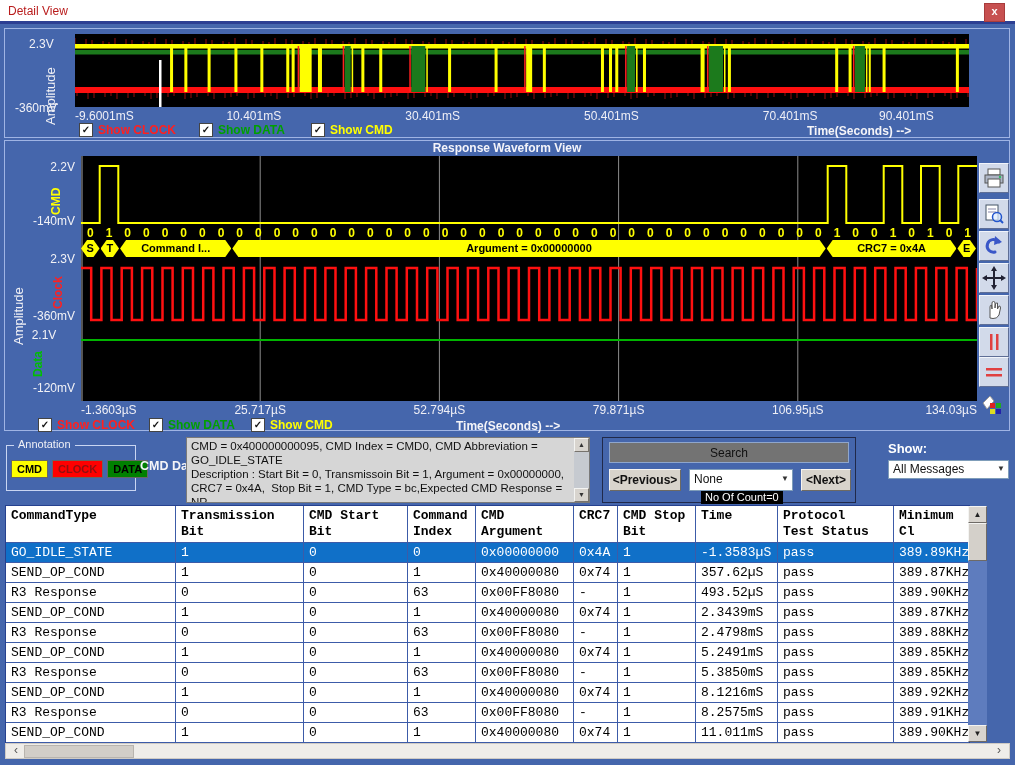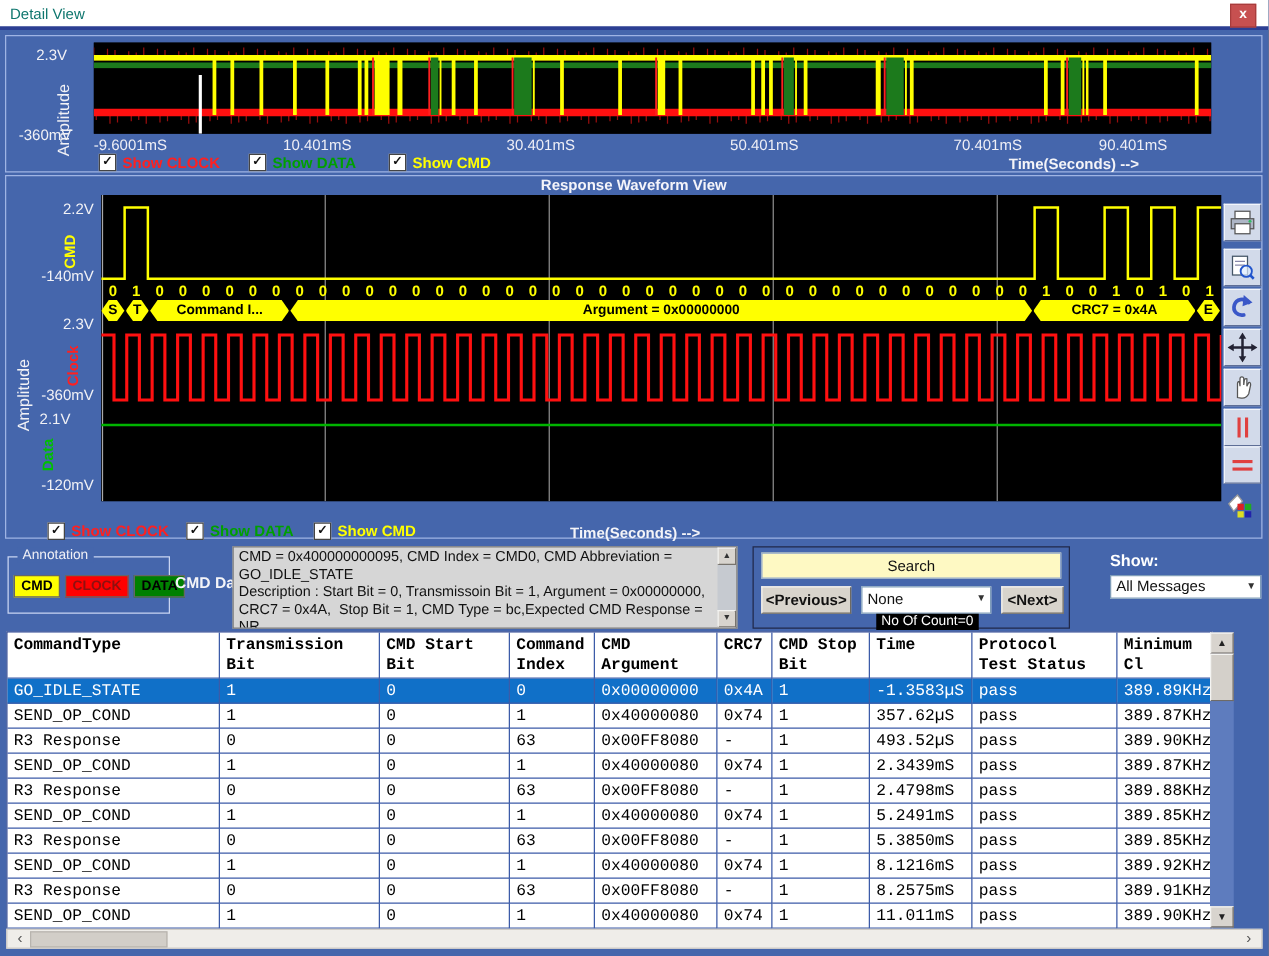--- a/index.html
+++ b/index.html
@@ -1,18 +1,18 @@
 <!DOCTYPE html>
 <html><head>
 <meta charset="utf-8">
 <style>
   html,body{margin:0;padding:0;background:#777;}
   .window{position:relative;width:1015px;height:765px;background:#4566AC;font-family:"Liberation Sans",sans-serif;overflow:hidden;}
   .titlebar{position:absolute;left:0;top:0;width:100%;height:24px;background:#FFFFFF;border-bottom:3px solid #2C3F93;box-sizing:border-box;}
-  .titlebar .t{position:absolute;left:8px;top:4px;font-size:12px;color:#0f766e;}
+  .titlebar .t{position:absolute;left:8px;top:4px;font-size:12px;color:#b91c1c;}
   .closebtn{position:absolute;right:10px;top:3px;width:19px;height:17px;background:#C75050;border:1px solid #A83C3C;color:#fff;font-size:11px;font-weight:bold;text-align:center;line-height:15px;cursor:default;}
   .panel{position:absolute;border:1px solid #9FB4E4;box-sizing:border-box;}
   .blackarea{position:absolute;background:#000;}
   .wlabel{position:absolute;color:#F2F2F6;font-size:12px;white-space:nowrap;}
   .rot{writing-mode:vertical-rl;transform:rotate(180deg);font-weight:bold;font-size:12px;}
   .ampl{writing-mode:vertical-rl;transform:rotate(180deg);color:#F2F2F6;font-size:13px;position:absolute;}
   .tickrow{position:absolute;height:14px;}
   .tick{position:absolute;top:0;color:#EFEFF6;font-size:12px;white-space:nowrap;transform:translateX(-50%);}
   .cbrow{position:absolute;height:15px;}
   .cbitem{position:absolute;display:flex;align-items:center;gap:5px;top:0;}
@@ -24,21 +24,21 @@
   .toolcol{position:absolute;}
   .tbtn{position:absolute;left:0;width:30px;height:30px;background:#D2DAEA;border:1px solid;border-color:#F2F5FB #5E6E96 #5E6E96 #F2F5FB;box-sizing:border-box;display:flex;align-items:center;justify-content:center;}
   .anngroup{position:absolute;border:1px solid #C9D5F2;}
   .anngroup .legend{position:absolute;top:-8px;left:7px;background:#4566AC;padding:0 4px;color:#F0F0F6;font-size:11px;}
   .chip{display:inline-block;height:16px;line-height:16px;padding:0 5px;font-size:11px;font-weight:bold;border:1px solid #666;margin-right:4px;}
   .cmtext{position:absolute;background:#D6D6D6;border:1px solid #7A7A7A;box-sizing:border-box;overflow:hidden;}
   .cmtext .txt{position:absolute;left:4px;top:1px;right:20px;bottom:0;font-size:11.5px;line-height:14px;color:#111;white-space:pre-wrap;overflow:hidden;}
   .vsb{position:absolute;top:0;right:0;width:15px;height:100%;background:#C6CAD0;}
   .sbbtn{position:absolute;left:0;width:15px;height:14px;background:#D8D4CE;border:1px solid;border-color:#F4F4F2 #77736D #77736D #F4F4F2;box-sizing:border-box;font-size:7px;text-align:center;line-height:12px;color:#333;}
   .searchgroup{position:absolute;border:1px solid #20294A;box-sizing:border-box;}
-  .searchhdr{position:absolute;background:#fef9c3;border:1px solid #8FA6CC;text-align:center;font-size:12px;color:#111;box-sizing:border-box;}
+  .searchhdr{position:absolute;background:#737373;border:1px solid #8FA6CC;text-align:center;font-size:12px;color:#111;box-sizing:border-box;}
   .navbtn{position:absolute;background:#D8D4CC;border:1px solid;border-color:#F6F4F0 #6E6A62 #6E6A62 #F6F4F0;font-size:12px;font-weight:bold;color:#111;text-align:center;box-sizing:border-box;}
   .combo{position:absolute;background:#fff;border:1px solid #7F9DB9;box-sizing:border-box;font-size:12px;color:#111;}
   .combo .val{position:absolute;left:4px;top:2px;white-space:nowrap;}
   .combo .arr{position:absolute;right:3px;top:4px;font-size:8px;color:#333;}
   .countlab{position:absolute;background:#000;color:#fff;font-size:11px;padding:0 4px;line-height:13px;white-space:nowrap;}
   .showlab{position:absolute;color:#fff;font-weight:bold;font-size:13px;}
   .dtable{position:absolute;background:#fff;border:1px solid #26418F;box-sizing:content-box;font-family:"Liberation Mono","DejaVu Sans Mono",monospace;}
   .trow{display:flex;}
   .tcell{border-right:1px solid #3C5BA8;border-bottom:1px solid #3C5BA8;box-sizing:border-box;padding-left:5px;overflow:hidden;white-space:pre-line;}
   .thead .tcell{font-weight:bold;font-size:13px;line-height:16px;padding-top:2px;height:37px;color:#000;}
@@ -448,20 +448,28 @@
       <div class="band" id="sv-band" style="top:84px;height:17px;">
           <div class="seg" style="width: 2.08333%; margin-right: 1px;">S</div>
           <div class="seg" style="width: 2.08333%; margin-right: 1px;">T</div>
           <div class="seg" style="width: 12.5%; margin-right: 1px;">Command I...</div>
           <div class="seg" style="width: 66.6667%; margin-right: 1px;">Argument = 0x00000000</div>
           <div class="seg" style="width: 14.5833%; margin-right: 1px; text-align: center;">CRC7 = 0x4A</div>
           <div class="seg" style="width: 2.08333%; margin-right: 1px;">E</div>
         </div>
     </div>
 
+    <div class="tickrow" id="sv-ticks" style="left:76px;top:262px;width:896px;">
+        <span class="tick" style="left: 0%; transform: none;">-1.3603µS</span>
+        <span class="tick" style="left: 20%;">25.717µS</span>
+        <span class="tick" style="left: 40%;">52.794µS</span>
+        <span class="tick" style="left: 60%;">79.871µS</span>
+        <span class="tick" style="left: 80%;">106.95µS</span>
+        <span class="tick" style="left: 100%; transform: translateX(-100%);">134.03µS</span>
+      </div>
     <div class="cbrow" id="sv-cbs" style="left:0;top:277px;width:1006px;">
         <div class="cbitem" style="left: 33px;">
           <span class="cbbox">✓</span>
           <span class="cblab" style="color: rgb(255, 32, 32);">Show CLOCK</span>
         </div>
         <div class="cbitem" style="left: 144px;">
           <span class="cbbox">✓</span>
           <span class="cblab" style="color: rgb(0, 160, 0);">Show DATA</span>
         </div>
         <div class="cbitem" style="left: 246px;">

